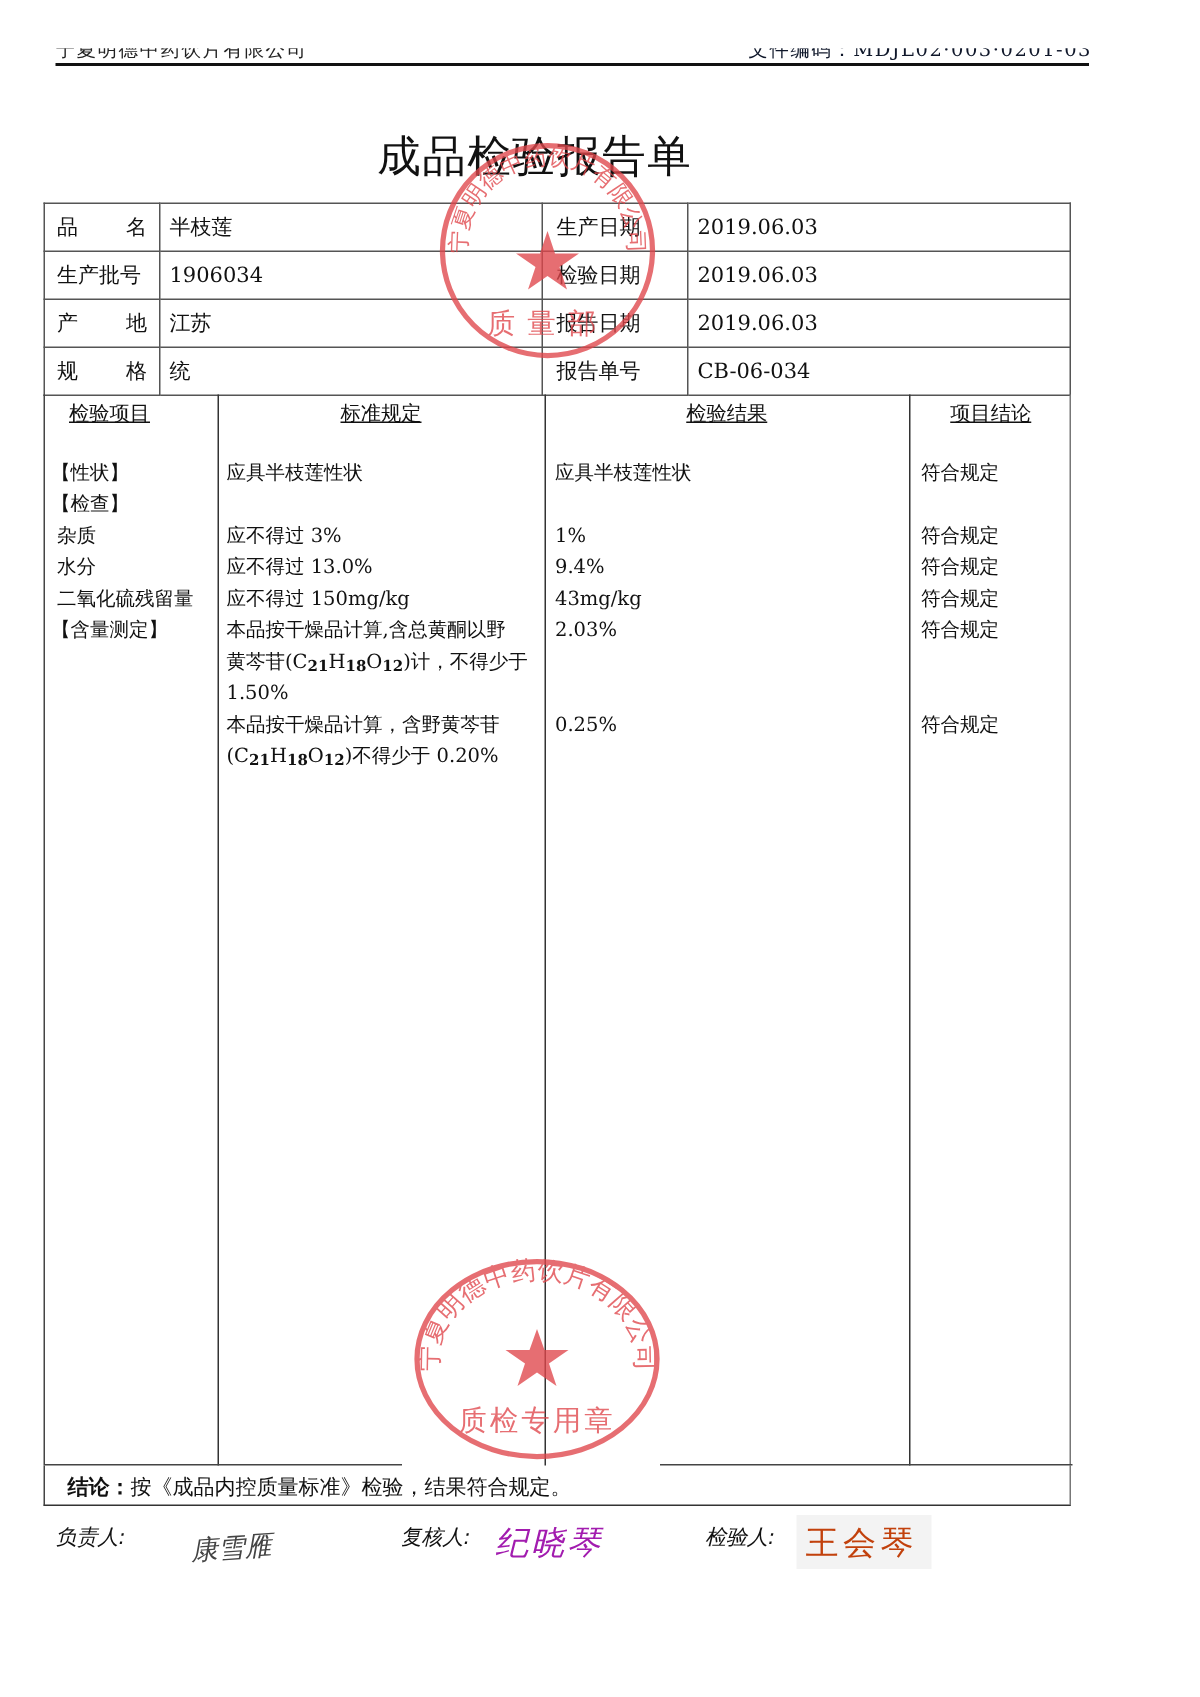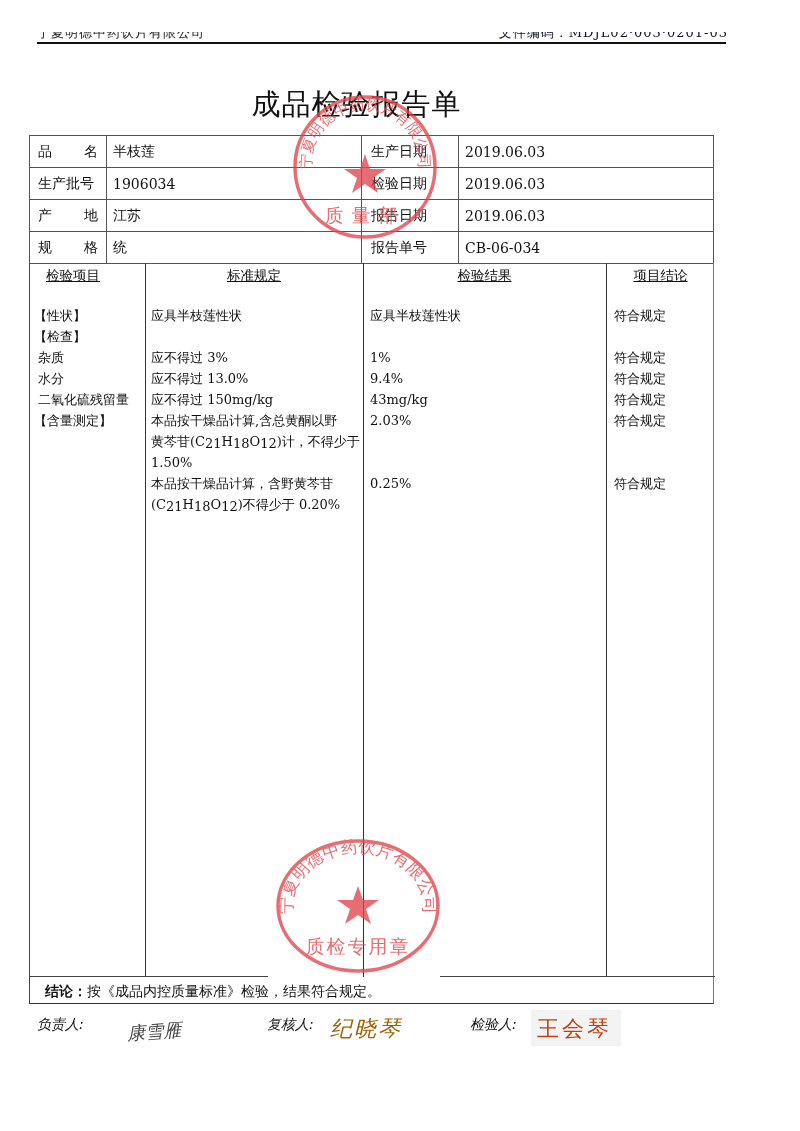--- a/index.html
+++ b/index.html
@@ -28,21 +28,21 @@
   .bottom-line { position: absolute; top: 713px; height: 1px; background: #444; }
 
   .conclusion { position: absolute; left: 29px; top: 977px; width: 685px; height: 27px; border-left: 1px solid #444; border-right: 1px solid #777; border-bottom: 1px solid #333; font-size: 14px; padding: 6px 0 0 15px; font-family: "DejaVu Sans", "Liberation Sans", sans-serif; }
   .conclusion b { font-weight: bold; }
 
   .sig { position: absolute; top: 1016px; font-size: 14px; font-family: "DejaVu Sans", "Liberation Sans", sans-serif; font-style: italic; }
   .sig-hand { position: absolute; font-family: "DejaVu Sans", "Liberation Sans", sans-serif; color: #444; font-style: italic; }
   .sig-box { position: absolute; left: 531px; top: 1010px; width: 90px; height: 36px; background: #f3f3f3; font-size: 22px; color: #c2410c; padding: 4px 0 0 6px; letter-spacing: 3px; font-family: "DejaVu Sans", "Liberation Sans", sans-serif; }
 
   .stamp { position: absolute; pointer-events: none; opacity: 0.78; }
-  sub { font-size: 13px; vertical-align: -2px; }
+  sub { font-size: 10px; vertical-align: -2px; font-weight: bold; }
 </style>
 </head>
 <body>
 
 <div class="hdr-left">宁夏明德中药饮片有限公司</div>
 <div class="hdr-right">文件编码：MDJL02·003·0201-03</div>
 <div class="hdr-rule"></div>
 
 <div class="title">成品检验报告单</div>
 
@@ -135,21 +135,21 @@
   <div class="bottom-line" style="left:410px; width:275px;"></div>
 </div>
 
 <div class="conclusion">
   <b>结论：</b><span>按《成品内控质量标准》检验，结果符合规定。</span>
 </div>
 
 <div class="sig" style="left:37px;">负责人:</div>
 <div class="sig-hand" style="left:127px; top:1020px; font-size:18px; transform: rotate(-4deg);">康雪雁</div>
 <div class="sig" style="left:267px;">复核人:</div>
-<div class="sig-hand" style="left:330px; top:1014px; font-size:22px; color:#a16207; letter-spacing:2px;">纪晓琴</div>
+<div class="sig-hand" style="left:330px; top:1014px; font-size:22px; color:#a21caf; letter-spacing:2px;">纪晓琴</div>
 <div class="sig" style="left:470px;">检验人:</div>
 <div class="sig-box">王会琴</div>
 
 <svg class="stamp" style="left:290px; top:92px;" width="150" height="150" viewBox="0 0 150 150">
   <defs>
     <path id="arcTop" d="M 22 82 A 54 54 0 1 1 128 82"></path>
   </defs>
   <circle cx="75" cy="75" r="70" fill="none" stroke="#e0464b" stroke-width="3.5"></circle>
   <text font-size="15" fill="#e0464b" font-family="DejaVu Sans, sans-serif">
     <textPath href="#arcTop" startOffset="50%" text-anchor="middle">宁夏明德中药饮片有限公司</textPath>

